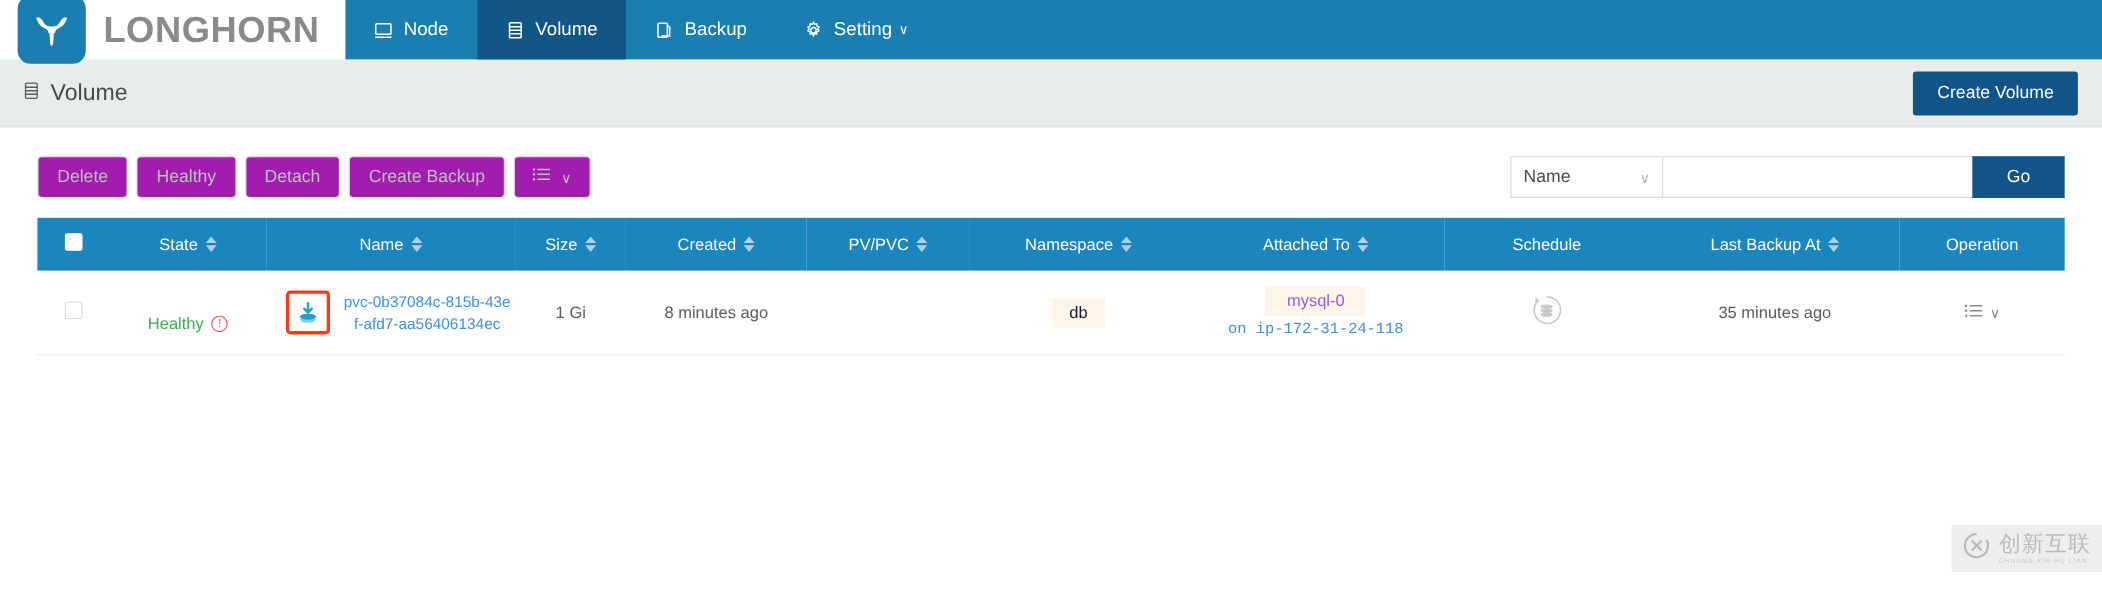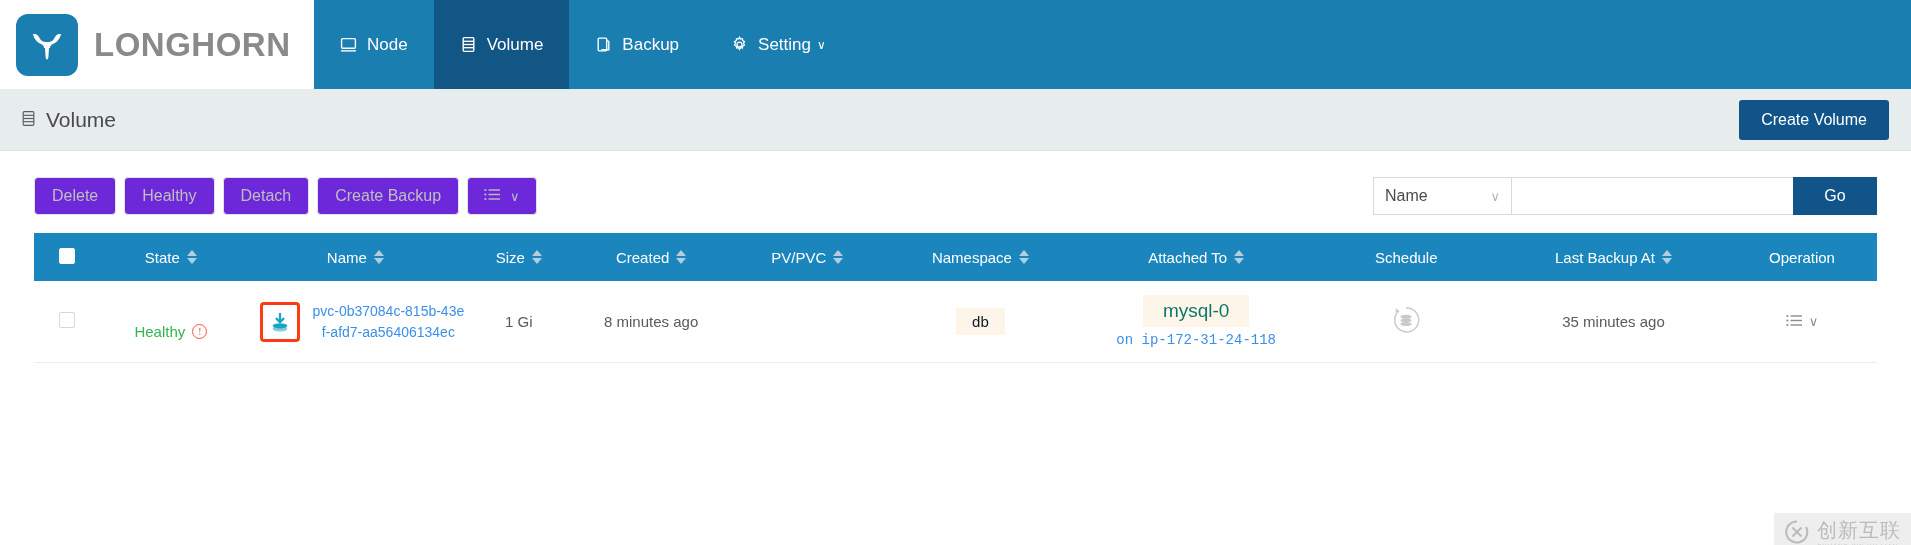--- a/index.html
+++ b/index.html
@@ -6,21 +6,21 @@
   html, body {
     margin: 0; padding: 0;
     width: 1911px; height: 545px;
     background: #ffffff;
     font-family: "Liberation Sans", sans-serif;
     overflow: hidden;
   }
 
   
   .navbar {
-    height: 89px;
+    height: 54px;
     display: flex;
     align-items: stretch;
     background: #ffffff;
   }
   .brand {
     width: 314px;
     display: flex;
     align-items: center;
     padding-left: 16px;
     gap: 16px;
@@ -93,21 +93,21 @@
     height: calc(545px - 75px - 62px);
     position: relative;
   }
   .toolbar {
     display: flex;
     align-items: center;
     padding-top: 26px;
     padding-bottom: 18px;
   }
   .tbtn {
-    background: #6d28d9;
+    background: #a21caf;
     border: 1px solid #e2e2e2;
     color: #bfbfbf;
     font-size: 16px;
     padding: 9px 17px;
     border-radius: 4px;
     margin-right: 8px;
     cursor: default;
     font-family: "Liberation Sans", sans-serif;
     white-space: nowrap;
   }
@@ -269,24 +269,24 @@
   }
   .tag {
     background: #fdf6e8;
     color: #0f172a;
     padding: 5px 16px;
     display: inline-block;
     font-size: 15px;
   }
   .tag-link {
     background: #fdf6e8;
-    color: #0f766e;
+    color: #8b5cf6;
     padding: 5px 20px;
     display: inline-block;
-    font-size: 19px;
+    font-size: 15px;
     cursor: pointer;
   }
   .attached-sub {
     color: #3b8fe8;
     font-size: 14px;
     font-family: "Liberation Mono", monospace;
     margin-top: 5px;
     cursor: pointer;
   }
   .op-menu {

